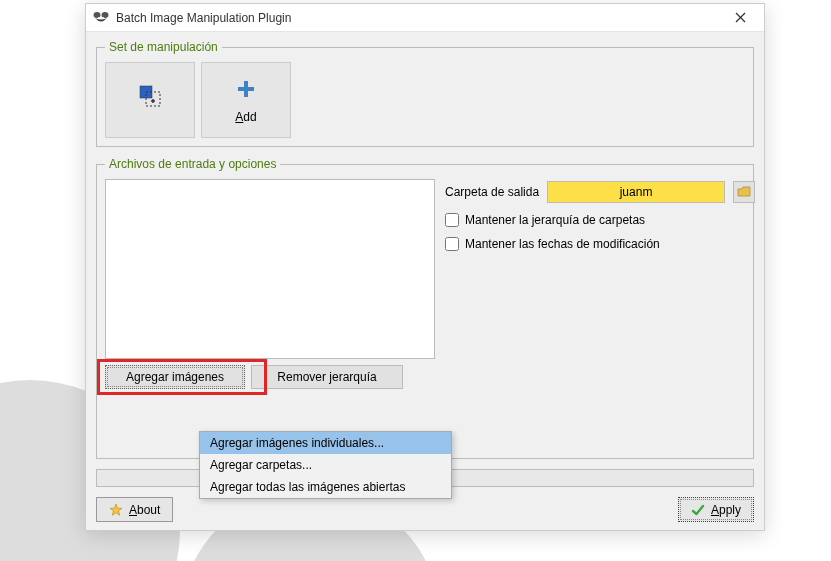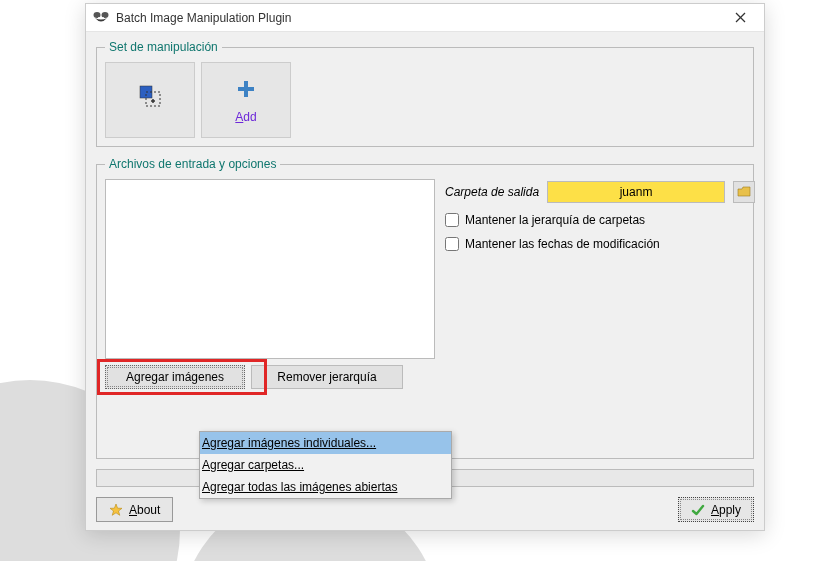--- a/index.html
+++ b/index.html
@@ -13,39 +13,39 @@
   }
   .titlebar { display: flex; align-items: center; height: 28px; padding: 0 6px; background: #fff; border-bottom: 1px solid #e5e5e5; }
   .titlebar .icon { width: 18px; height: 18px; margin-right: 6px; display:flex; align-items:center; justify-content:center; }
   .titlebar .title { flex: 1; color: #333; }
   .titlebar .close { width: 36px; height: 100%; display: flex; align-items: center; justify-content: center; cursor: pointer; }
   .content { padding: 8px 10px; flex: 1; display: flex; flex-direction: column; gap: 10px; }
 
   fieldset.group {
     border: 1px solid #bbb; padding: 8px; position: relative;
   }
-  fieldset.group legend { padding: 0 4px; color: #0f766e; }
+  fieldset.group legend { padding: 0 4px; color: #4d7c0f; }
 
   .tools-row { display: flex; gap: 6px; }
   .tool-btn {
     width: 90px; height: 76px; background: #e6e6e6; border: 1px solid #ccc;
     display: flex; flex-direction: column; align-items: center; justify-content: center; gap: 8px; cursor: pointer;
   }
   .tool-btn .icon-slot { width: 26px; height: 26px; display:flex; align-items:center; justify-content:center; }
-  .tool-btn .label { color: #6d28d9; }
+  .tool-btn .label { color: #000000; }
   .tool-btn .label u { text-decoration: underline; }
 
   .io-section { display: flex; flex-direction: column; }
   .io-top { display: flex; gap: 10px; }
   .list-pane {
     width: 330px; height: 180px; background: #fff; border: 1px solid #bbb;
   }
   .options-pane { flex: 1; padding-top: 2px; display: flex; flex-direction: column; gap: 10px; }
   .out-row { display: flex; align-items: center; gap: 8px; }
-  .out-row .label { white-space: nowrap; font-style: italic; }
+  .out-row .label { white-space: nowrap; }
   .out-btn {
     flex: 1; height: 22px; background: #fde047; border: 1px solid #bbb; text-align: center; line-height: 20px; cursor: pointer;
   }
   .icon-btn-small { width: 22px; height: 22px; background: #e1e1e1; border: 1px solid #bbb; display:flex; align-items:center; justify-content:center; cursor:pointer; margin-right:-10px; }
   .chk-row { display: flex; align-items: center; gap: 6px; }
   .chk-row input { width: 14px; height: 14px; }
 
   .btn-row { display: flex; gap: 6px; margin-top: 6px; }
   .flat-btn {
     height: 24px; border: 1px solid #bbb; background: #e1e1e1; padding: 0 16px; display: flex; align-items: center; justify-content: center; cursor: pointer;
@@ -64,21 +64,21 @@
   }
   .btn u { text-decoration: underline; }
   .btn.focused { border: 1px dotted #444; outline: 1px dotted #888; outline-offset: -3px; }
   .right-btns { display: flex; gap: 8px; }
 
   
   .context-menu {
     position: absolute; left: 199px; top: 431px; width: 253px; background: #f1f1f1;
     border: 1px solid #aaa; box-shadow: 2px 2px 6px rgba(0,0,0,0.2); z-index: 5;
   }
-  .context-menu .item { padding: 4px 2px; cursor: pointer; text-decoration: underline; }
+  .context-menu .item { padding: 4px 10px; cursor: pointer; }
   .context-menu .item.selected { background: #97c3ea; }
 
   
   svg { display: block; }
 </style>
 </head>
 <body>
 
 <div class="bg-shape1"></div>
 <div class="bg-shape2"></div>

